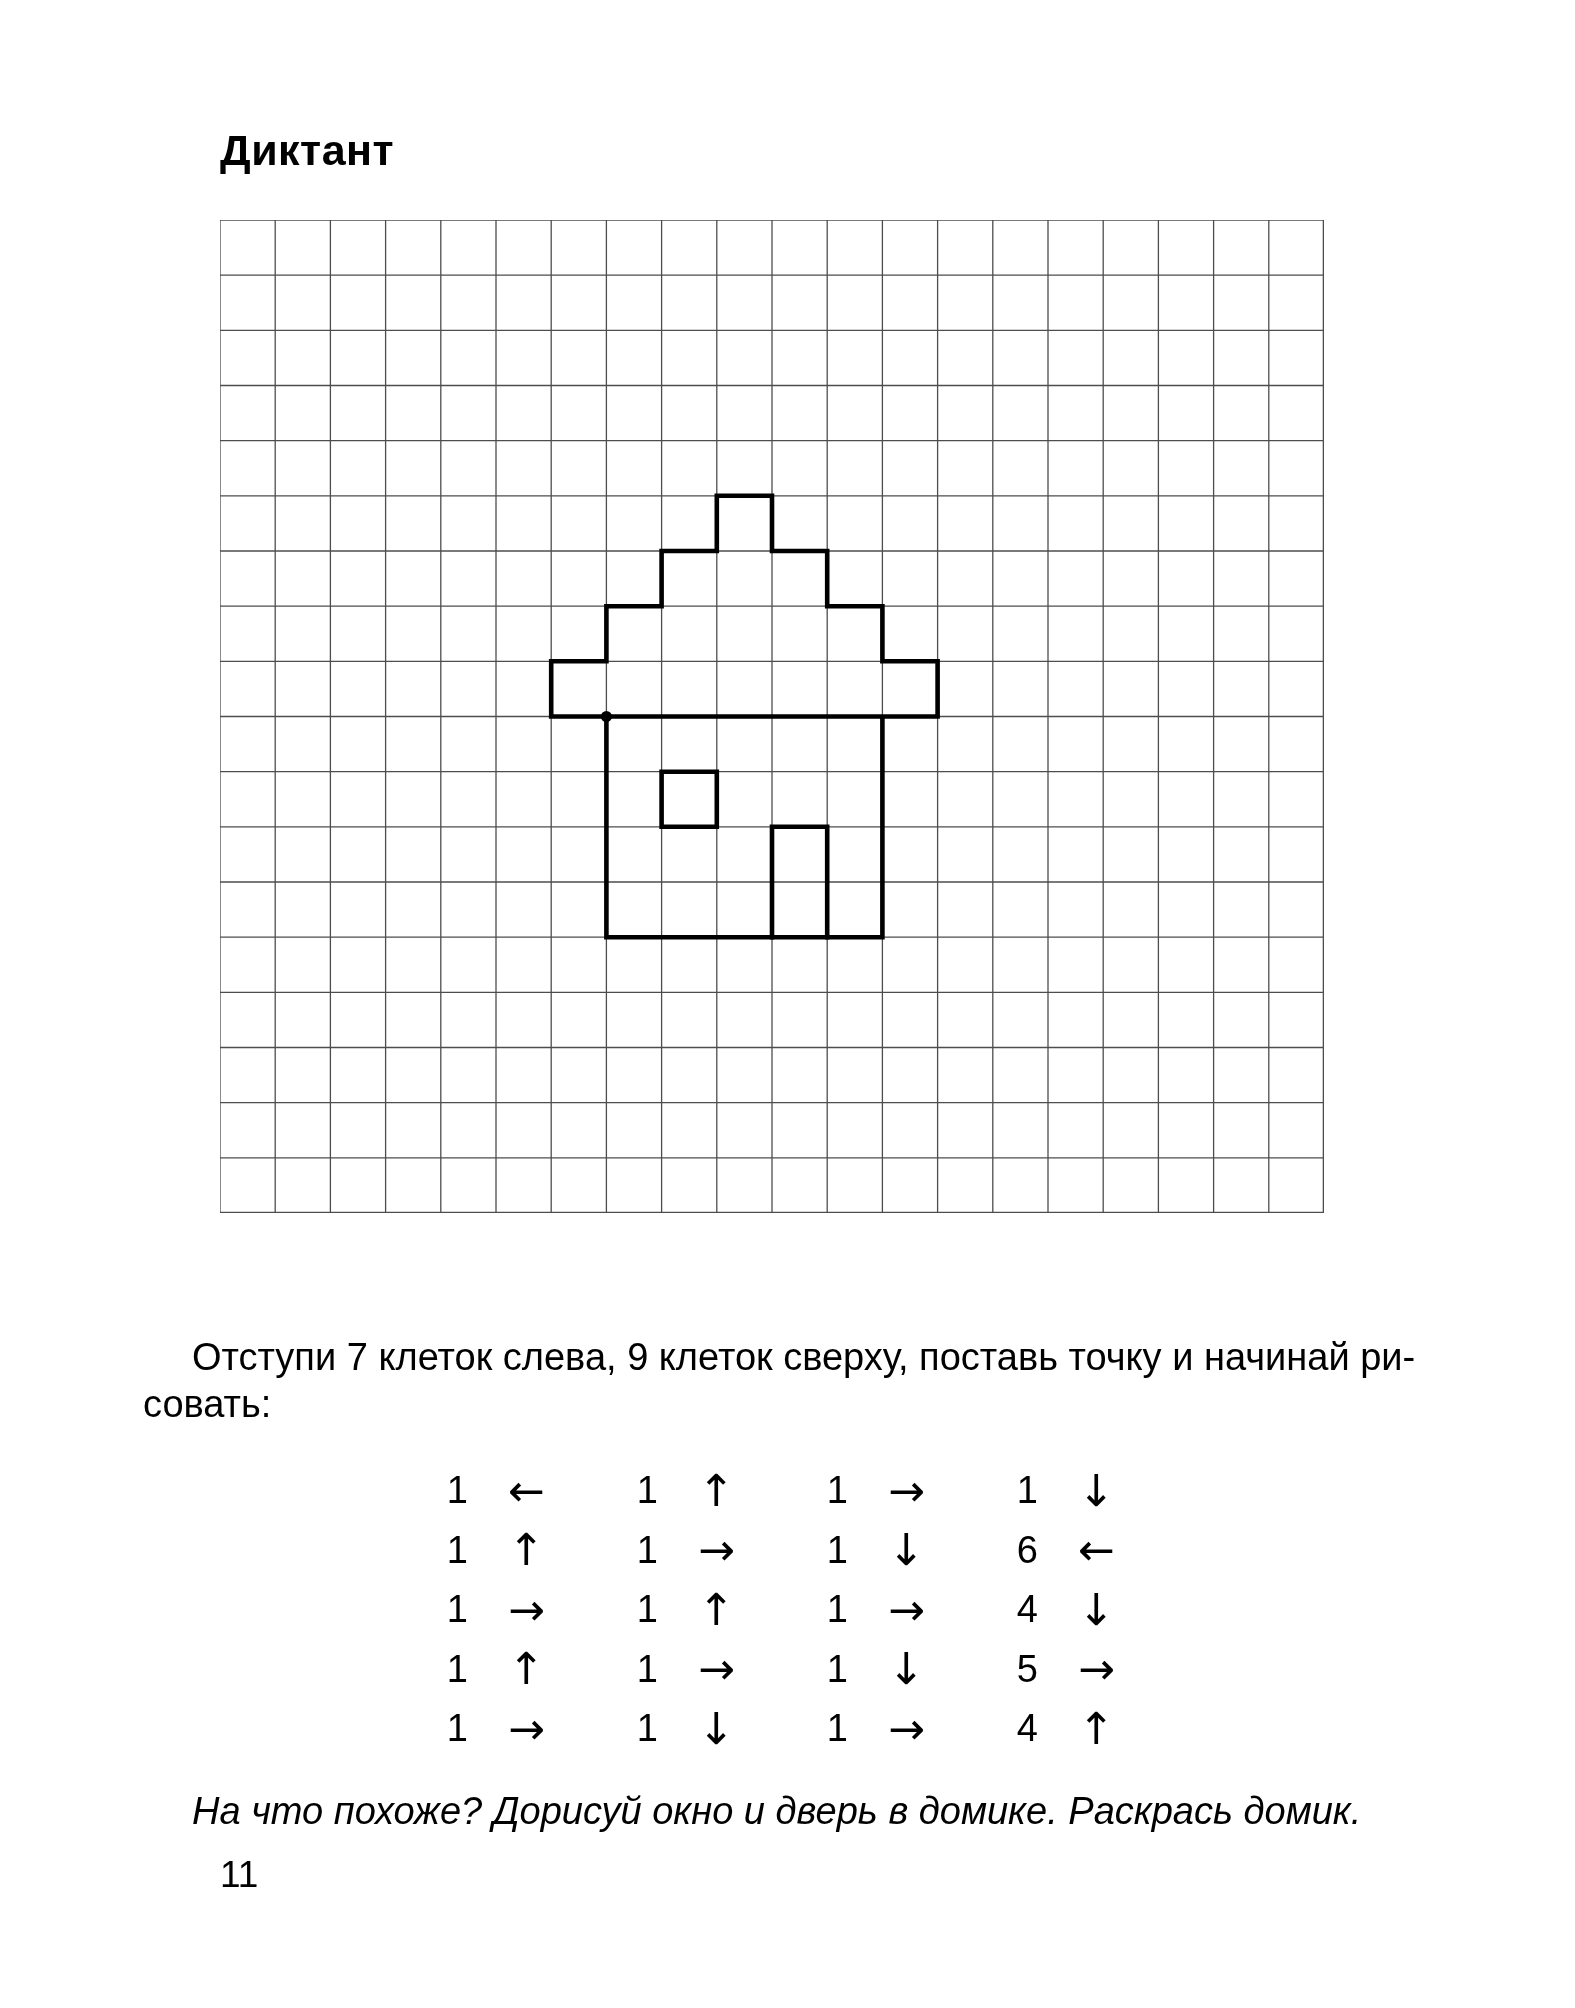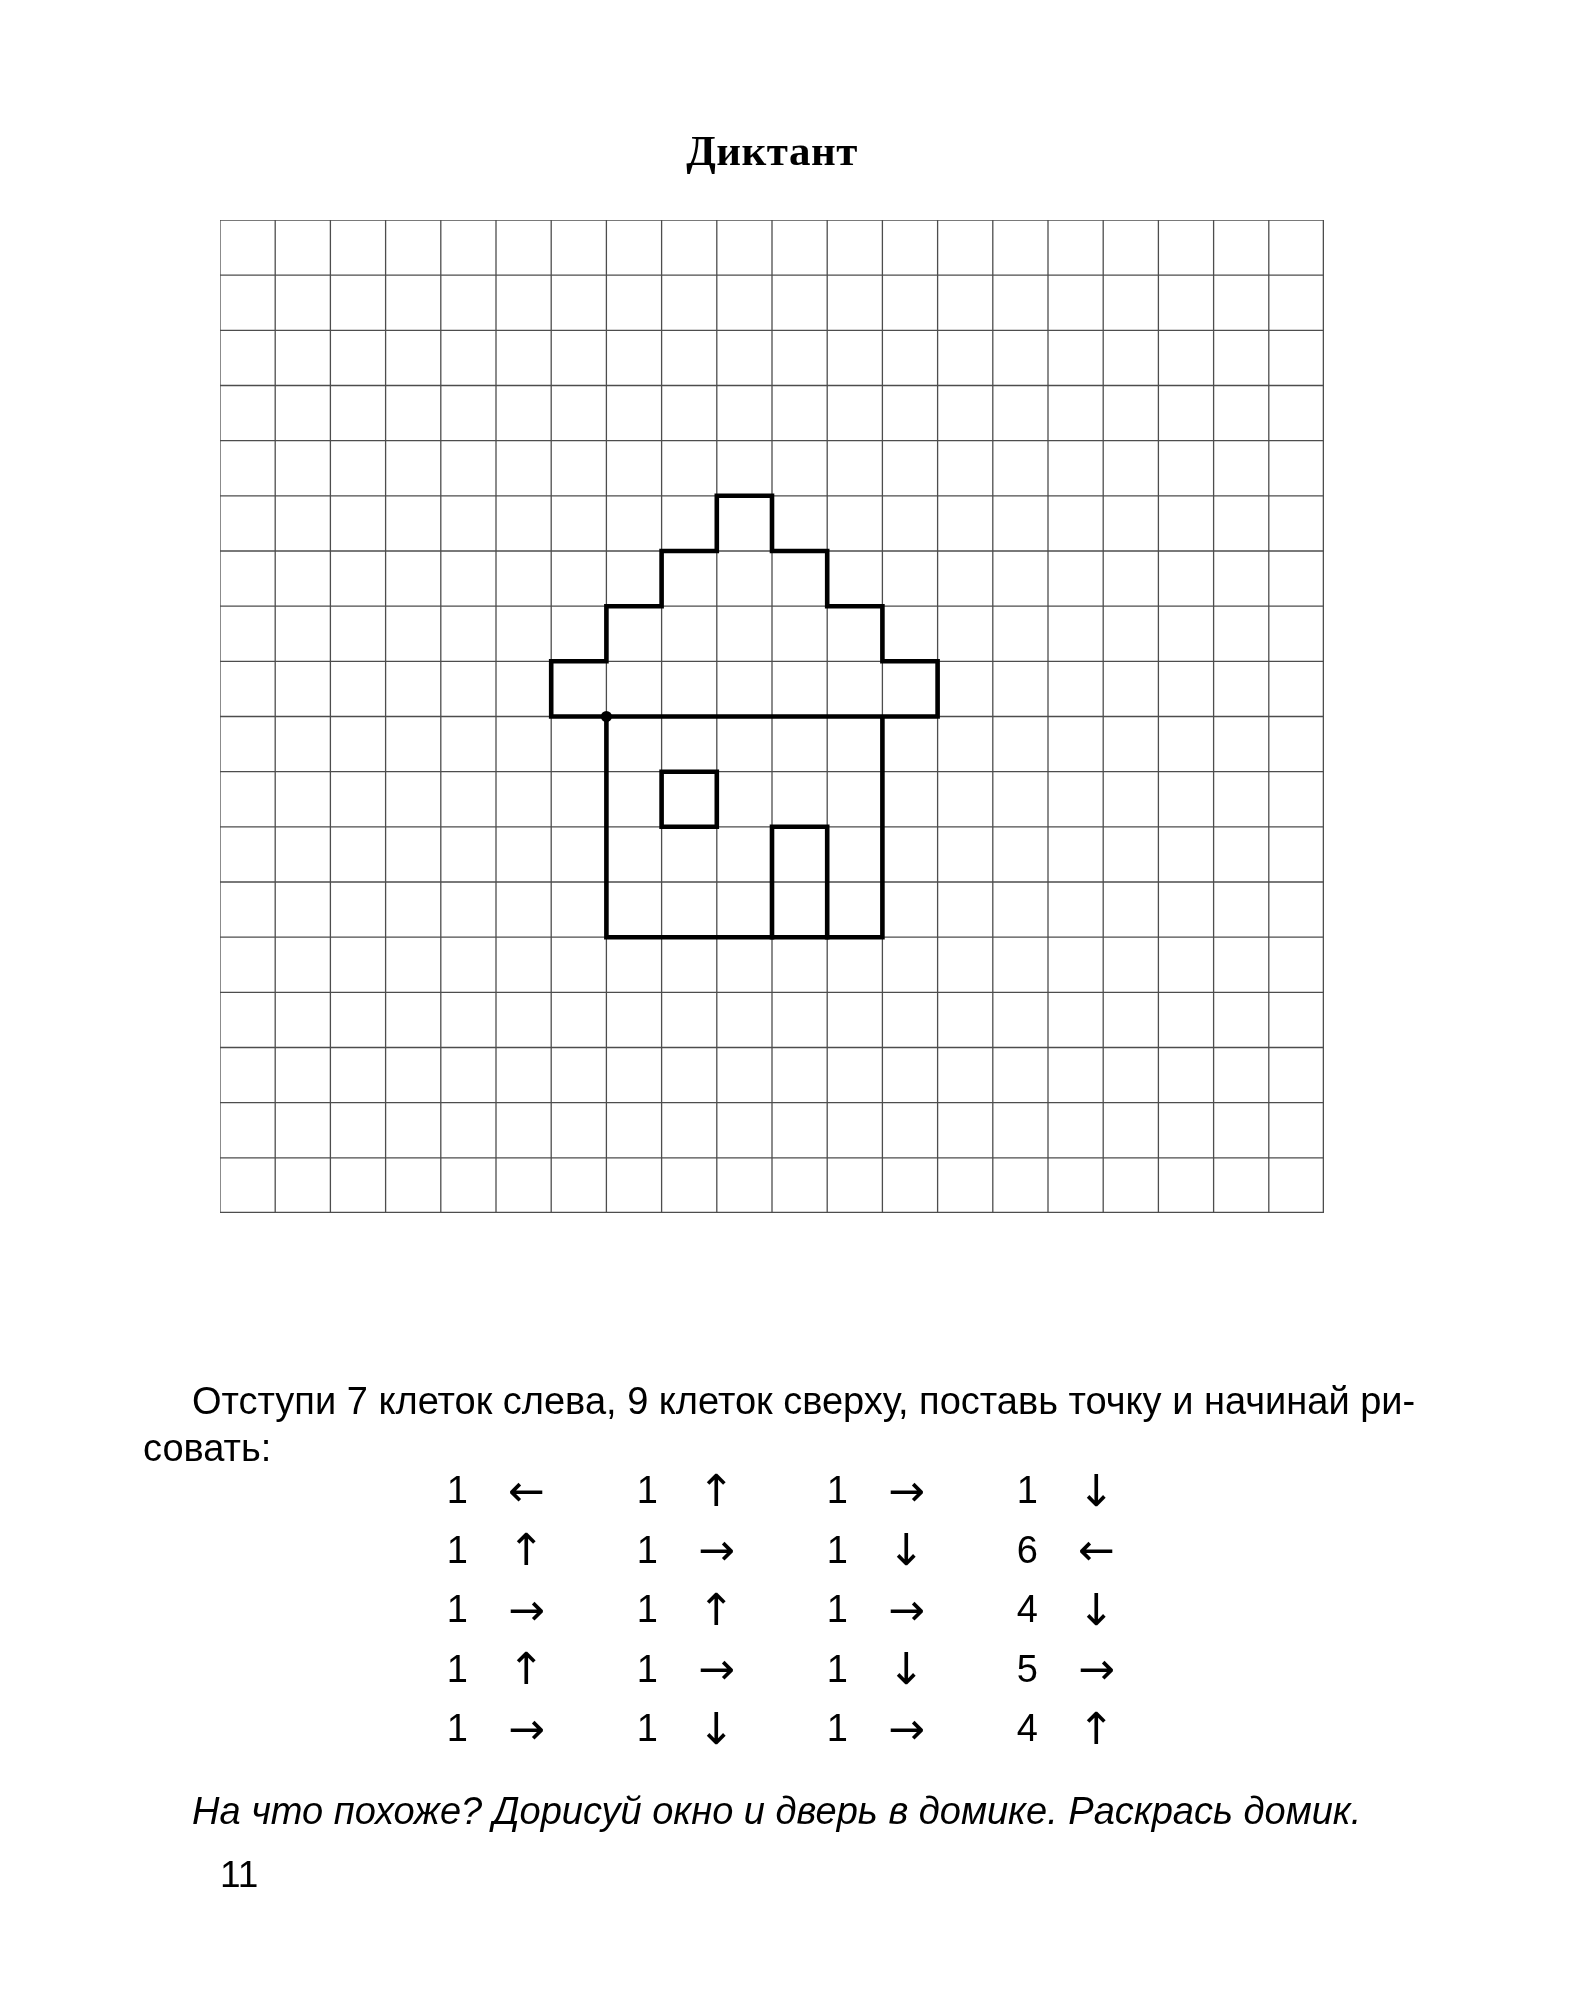--- a/index.html
+++ b/index.html
@@ -14,42 +14,39 @@
     width: 1575px;
     height: 2008px;
     background: #ffffff;
     overflow: hidden;
   }
   #title {
     position: absolute;
     left: 220px;
     top: 126px;
     width: 1104px;
-    text-align: center;
     font-size: 43px;
     font-weight: bold;
     letter-spacing: 0.5px;
-    font-family: Liberation Serif, serif;
   }
   #grid-wrap {
     position: absolute;
     left: 220px;
     top: 220px;
     width: 1104px;
     height: 993px;
   }
   #instruction {
     position: absolute;
     left: 143px;
     top: 1334px;
     width: 1330px;
     font-size: 38px;
     line-height: 47px;
     white-space: nowrap;
-    margin-top: 44px;
   }
   #instruction .indent {
     padding-left: 49px;
   }
   #steps {
     position: absolute;
     left: 430px;
     top: 1461px;
     display: grid;
     grid-template-columns: repeat(4, 190px);

